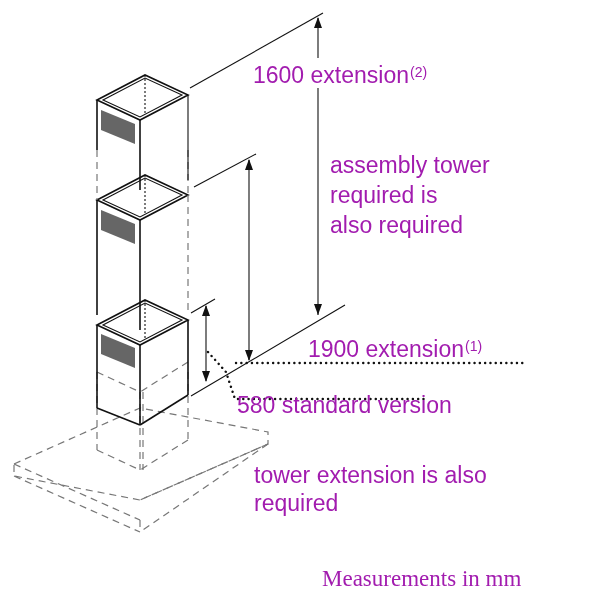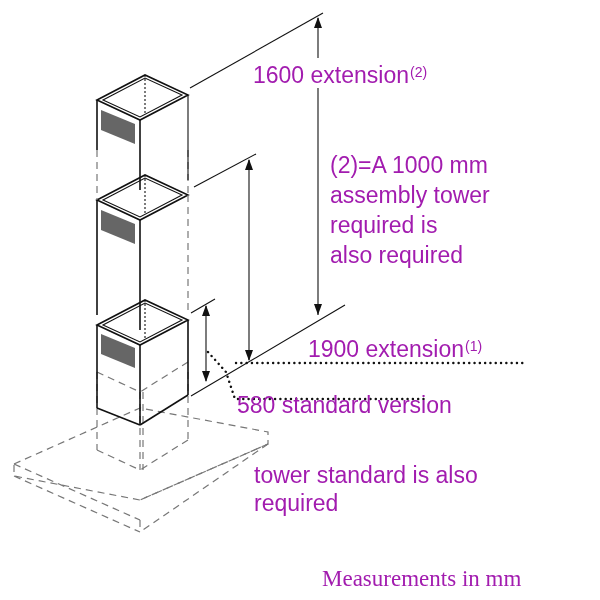--- a/index.html
+++ b/index.html
@@ -111,30 +111,29 @@
     <line class="dot" x1="236" y1="363" x2="523" y2="363"></line>
     <polyline class="dot" points="208,352 226,372 235,399 425,399"></polyline>
   </g>
 </svg>
 
 <div class="txt" style="left:253px; top:63px;">
   <span>1600 extension</span><span class="sup">(2)</span>
 </div>
 
 <div class="txt" style="left:330px; top:150px; line-height:30px;">
-  <div>(2)=A 1000 mm</div>
   <div>assembly tower</div>
   <div>required is</div>
   <div>also required</div>
 </div>
 
 <div class="txt" style="left:308px; top:337px;">
   <span>1900 extension</span><span class="sup">(1)</span>
 </div>
 
 <div class="txt" style="left:237px; top:373px;margin-top:20px;">580 standard version</div>
 
 <div class="txt" style="left:254px; top:461px; line-height:28px;">
-  <div>tower standard is also</div>
+  <div>tower extension is also</div>
   <div>required</div>
 </div>
 
 <div class="txt" style="left:322px; top:566px;font-family:Liberation Serif, serif;">Measurements in mm</div>
 
 </body></html>

